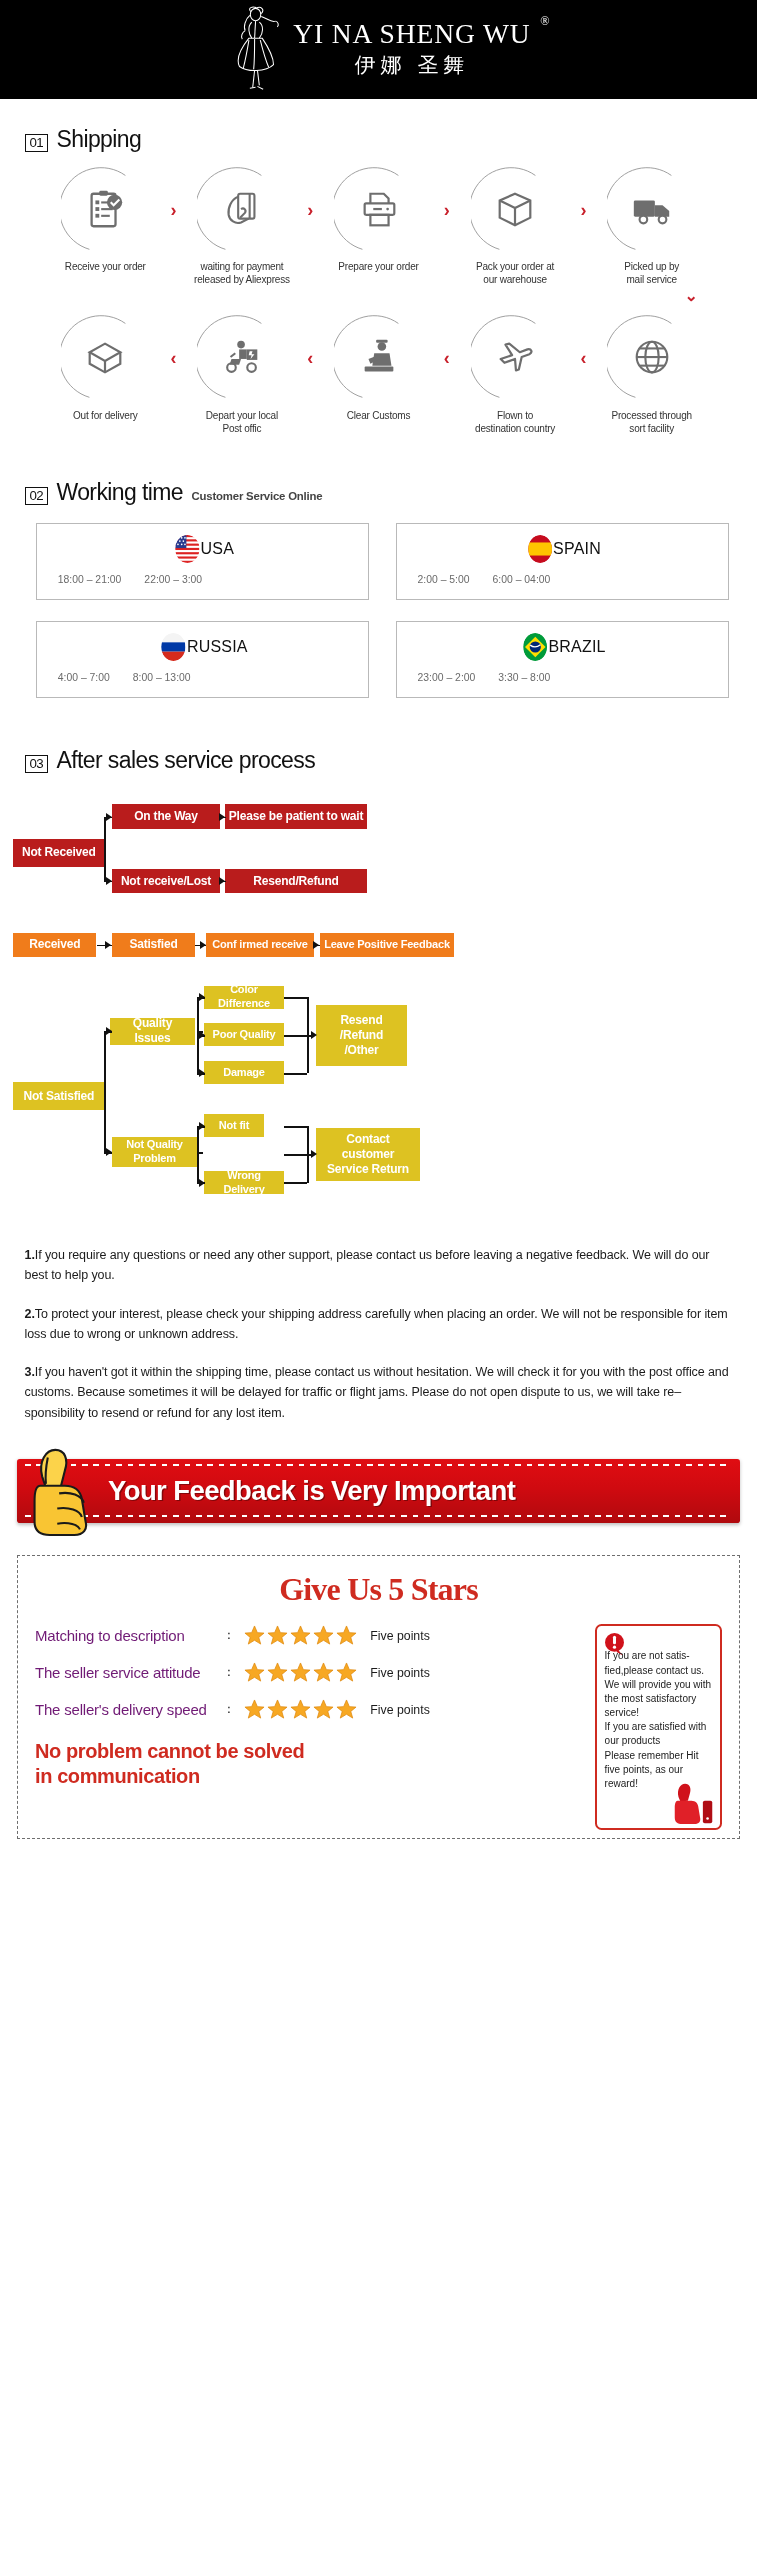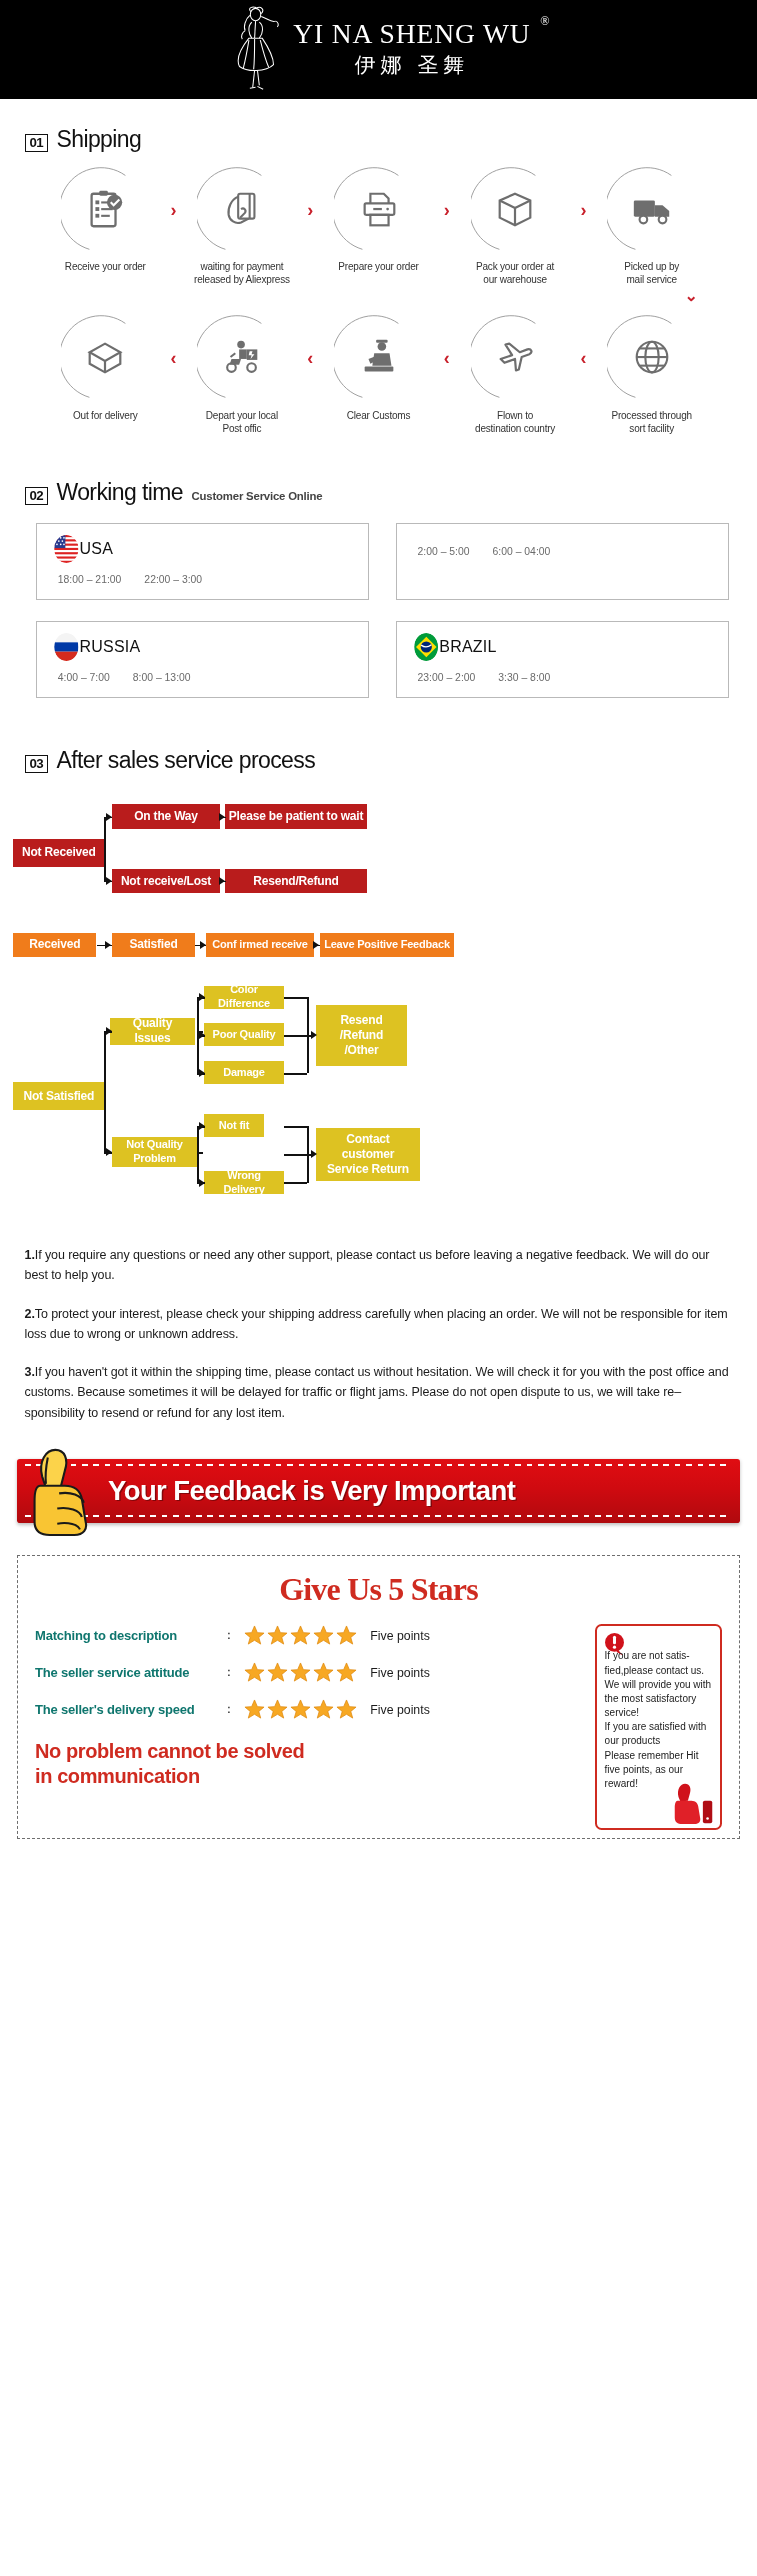--- a/index.html
+++ b/index.html
@@ -50,21 +50,21 @@
   
   .sec-head {
     display: flex;
     align-items: baseline;
     gap: 8.5px;
     padding: 0 24.6px;
   }
   .sec-num {
     border: 1.5px solid #111;
     font-size: 13.3px;
-    font-weight: 700;
+    font-weight: 400;
     padding: 0.9px 3.8px 1.9px 3.8px;
     line-height: 1;
     letter-spacing: -0.5px;
     color: #111;
   }
   .sec-title {
     font-size: 23px;
     font-weight: 400;
     color: #111;
     letter-spacing: -0.6px;
@@ -137,21 +137,21 @@
     display: grid;
     grid-template-columns: 1fr 1fr;
     gap: 21px 26.5px;
     padding: 17px 28px 0 36px;
   }
   .wt-card {
     border: 0.9px solid #b9b9b9;
     padding: 11.4px 13.3px 13.3px 17px;
     min-height: 74px;
   }
-  .wt-top { display: flex; align-items: center; gap: 1px; }
+  .wt-top { display: flex; align-items: center; gap: 1px; justify-content: center; }
   .flag { width: 24.6px; height: 28px; border-radius: 50%/50%; overflow: hidden; flex: 0 0 auto; position: relative; }
   .wt-country { font-size: 16px; color: #111; letter-spacing: 0.2px; }
   .wt-times {
     margin-top: 11.4px;
     display: flex;
     gap: 23px;
     font-size: 10.4px;
     color: #6a6a6a;
     padding-left: 3.8px;
   }
@@ -249,21 +249,21 @@
     font-family: "Liberation Serif", serif;
     margin-bottom: 17px;
   }
   .stars-left { width: 511px; }
   .rating-row {
     display: flex;
     align-items: center;
     gap: 5.7px;
     margin-bottom: 16px;
   }
-  .rating-label { font-size: 13px; color: #0f766e; width: 182px; letter-spacing: -0.2px; font-weight: bold; }
+  .rating-label { font-size: 15px; color: #701a75; width: 182px; letter-spacing: -0.2px; }
   .colon { font-size: 12.3px; color: #1b1b1b; margin-right: 3.8px; }
   .star-grp { display: flex; gap: 1.9px; }
   .rating-points { font-size: 12.3px; color: #1b1b1b; margin-left: 7.6px; }
   .slogan {
     color: #cf2b20;
     font-size: 20px;
     font-weight: 700;
     line-height: 1.22;
     margin-top: 19px;
     letter-spacing: -0.4px;
@@ -576,20 +576,34 @@
         </span>
         <span class="wt-country">USA</span>
       </div>
       <div class="wt-times">
         <span>18:00 – 21:00</span>
         <span>22:00 – 3:00</span>
       </div>
     </div>
 
     <div class="wt-card">
+      <div class="wt-top">
+        <span class="flag">
+          <svg viewBox="0 0 26 30" width="24.6" height="28">
+            <clipPath id="cES">
+                <ellipse cx="13" cy="15" rx="13" ry="15"></ellipse>
+              </clipPath>
+            <g clip-path="url(#cES)">
+              <rect width="26" height="30" fill="#c60b1e"></rect>
+              <rect y="8" width="26" height="14" fill="#ffc400"></rect>
+            </g>
+          </svg>
+        </span>
+        <span class="wt-country">SPAIN</span>
+      </div>
       <div class="wt-times">
         <span>2:00 – 5:00</span>
         <span>6:00 – 04:00</span>
       </div>
     </div>
 
     <div class="wt-card">
       <div class="wt-top">
         <span class="flag">
           <svg viewBox="0 0 26 30" width="24.6" height="28">

